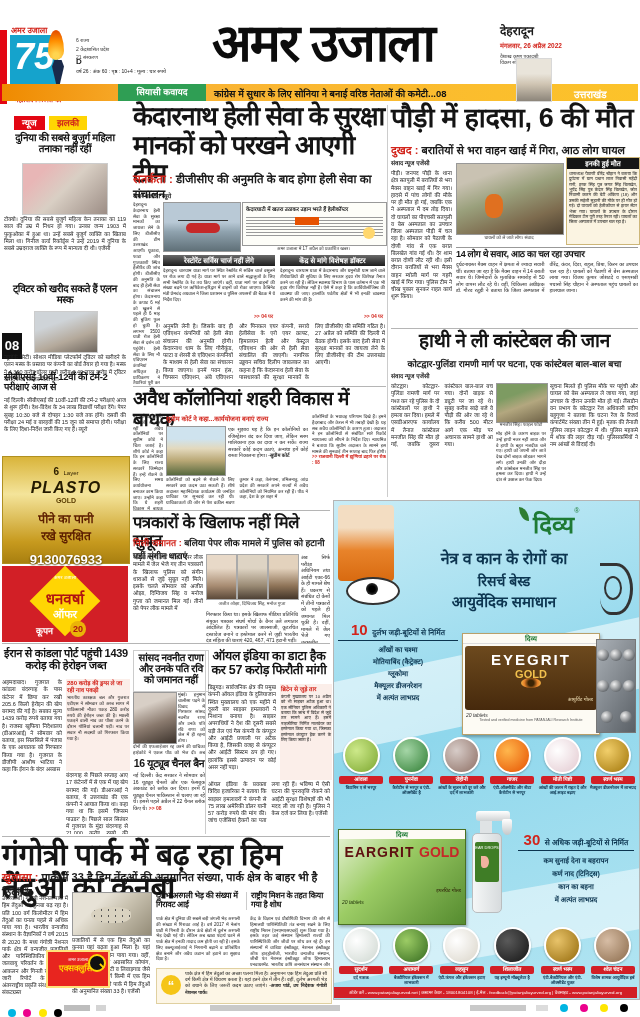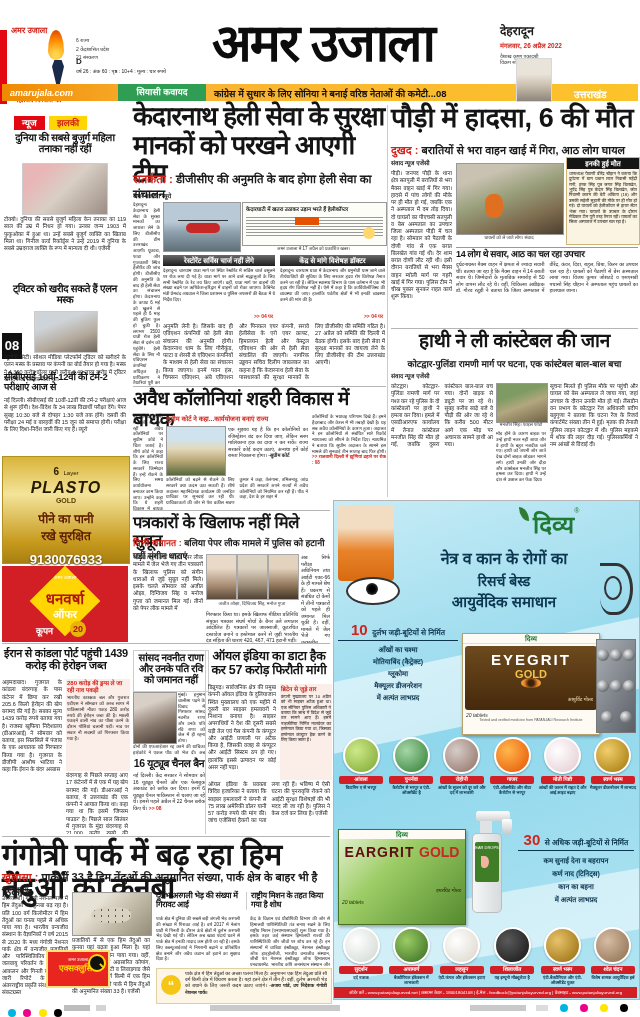--- a/index.html
+++ b/index.html
@@ -30,41 +30,44 @@
   .navy{color:#0c3550}
 </style>
 </head>
 <body>
 
 <div class="page">
 
   <div class="ab" style="left:0;top:0;width:640px;height:102px">
     <div class="ab" style="left:0;top:30px;width:7px;height:74px;background:#e30613"></div>
     <div class="ab red b" style="left:11px;top:24px;font-size:8px">अमर उजाला</div>
+    <div class="ab" style="left:10px;top:35px;width:48px;height:58px;background:#15a3cc">
+      <span class="ab" style="left:4px;top:4px;color:#fff;font-weight:900;font-size:36px;font-style:italic;line-height:1">75</span>
+    </div>
     <div class="ab" style="left:48px;top:30px;width:16px;height:30px;background:radial-gradient(circle at 50% 85%,#ffd54f 10%,#ff8f00 55%,#e65100 90%);border-radius:50% 50% 50% 50%/70% 70% 30% 30%"></div>
     <div class="ab" style="left:52px;top:60px;width:12px;height:32px;background:#1a2a4a;clip-path:polygon(50% 100%,0 20%,20% 0,80% 0,100% 20%)"></div>
     <div class="ab red b" style="left:8px;top:95px;font-size:6.5px;width:60px;text-align:center">महोत्सव विश्वास का</div>
     <div class="ab" style="left:76px;top:36px;width:60px;font-size:5px;line-height:1.7;color:#333">
       <div>6 राज्य</div>
       <div>2 केंद्रशासित प्रदेश</div>
       <div>21 संस्करण</div>
     </div>
     <div class="ab b" style="left:76px;top:57px;font-size:8px">D</div>
     <div class="ab" style="left:76px;top:68px;width:120px;font-size:5px;color:#222">वर्ष 26 : अंक 60 : पृष्ठ : 10+4 : मूल्य : चार रुपये</div>
     <div class="ab" style="left:168px;top:6px;width:310px;height:74px;font-weight:900;font-size:52px;letter-spacing:-2px;color:#0c0c0c;text-align:center;line-height:74px;white-space:nowrap">अमर उजाला</div>
     <div class="ab" style="left:500px;top:22px;width:100px">
       <div class="b" style="font-size:12px">देहरादून</div>
       <div class="b red" style="font-size:6.5px;margin-top:2px">मंगलवार, 26 अप्रैल 2022</div>
       <div style="font-size:5px;margin-top:3px;color:#333">वैशाख कृष्ण एकादशी</div>
       <div style="font-size:5px;color:#333">विक्रम संवत-2079</div>
     </div>
   </div>
 
   <div class="ab" style="left:2px;top:84px;width:636px;height:17px;background:linear-gradient(90deg,#ef8a00,#f9b234 25%,#fcc32a)">
-    <span class="ab b" style="left:8px;top:4px;color:#fff;font-size:9px;font-style:italic">amarujala.com</span>
+    <span class="ab b" style="left:8px;top:16px;color:#fff;font-size:9px;font-style:italic">amarujala.com</span>
     <span class="ab" style="left:116px;top:0;width:88px;height:17px;background:#2f9e54;color:#fff;font-weight:700;font-size:9px;text-align:center;line-height:17px">सियासी कवायद</span>
     <span class="ab b" style="left:212px;top:3px;width:300px;font-size:9.5px;color:#111">कांग्रेस में सुधार के लिए सोनिया ने बनाई वरिष्ठ नेताओं की कमेटी...08</span>
     <span class="ab b" style="left:572px;top:3px;color:#fff;font-size:10px">उत्तराखंड</span>
   </div>
   <div class="ab" style="left:516px;top:58px;width:34px;height:42px;z-index:3;background:linear-gradient(180deg,#e9e4da 35%,#cfc4b2 60%,#8c857a);border:1px solid #d8d8d8"></div>
 
   <div class="ab" style="left:14px;top:112px;height:15px">
     <span style="background:#e30613;color:#fff;font-weight:700;font-size:9px;padding:2px 8px">न्यूज</span>
     <span style="background:#ffd503;color:#d2231a;font-weight:700;font-size:9px;padding:2px 8px">झलकी</span>
   </div>

